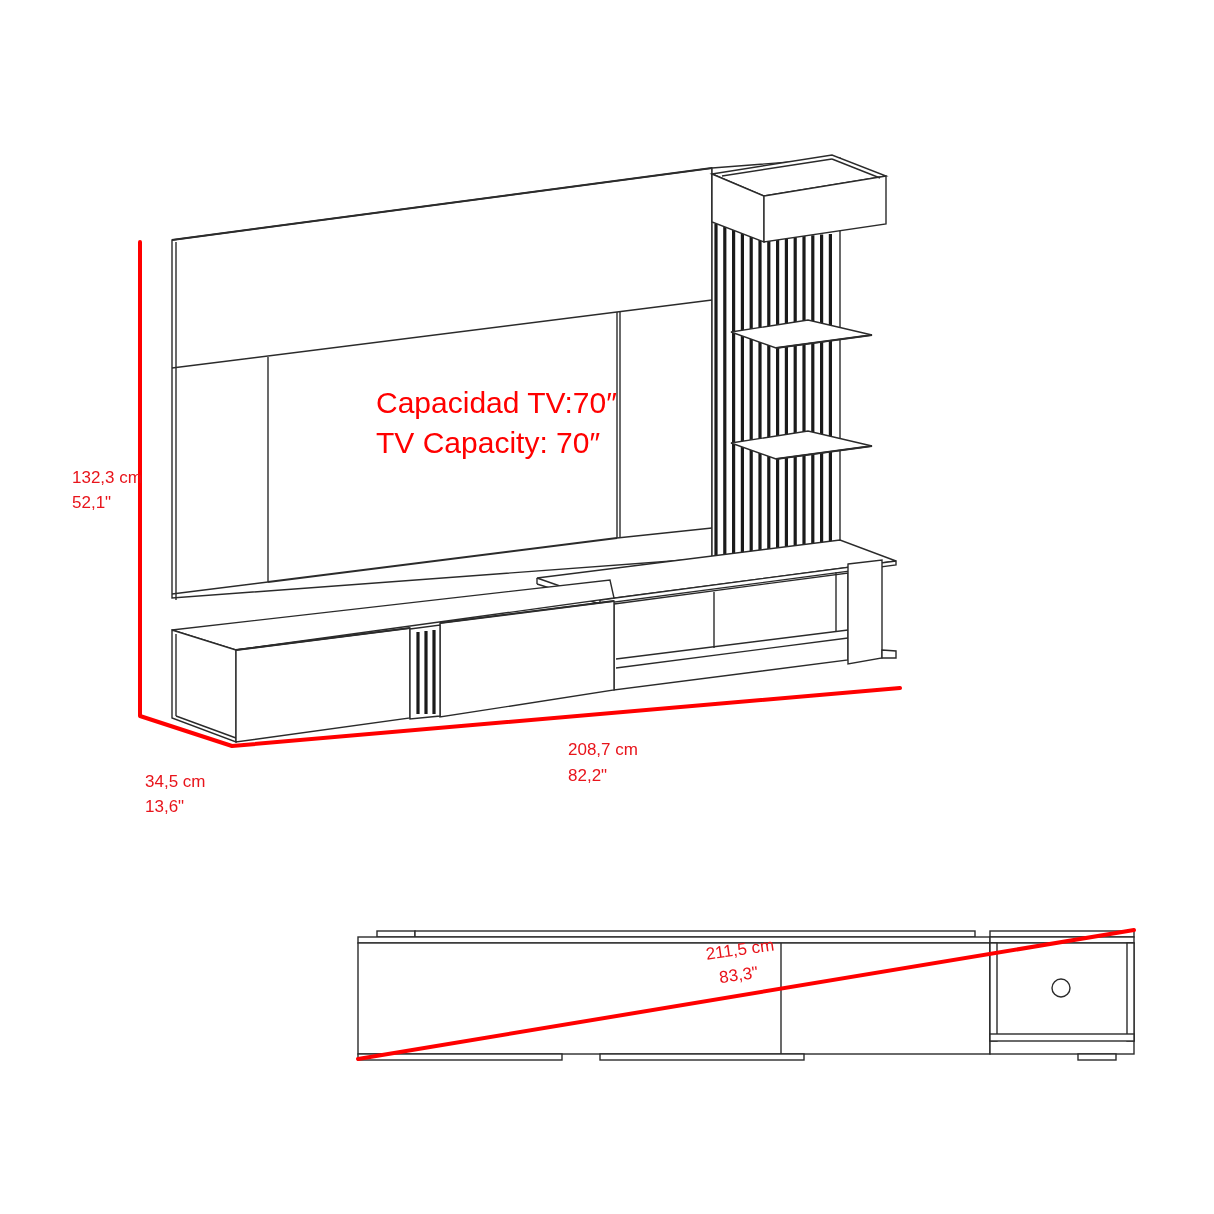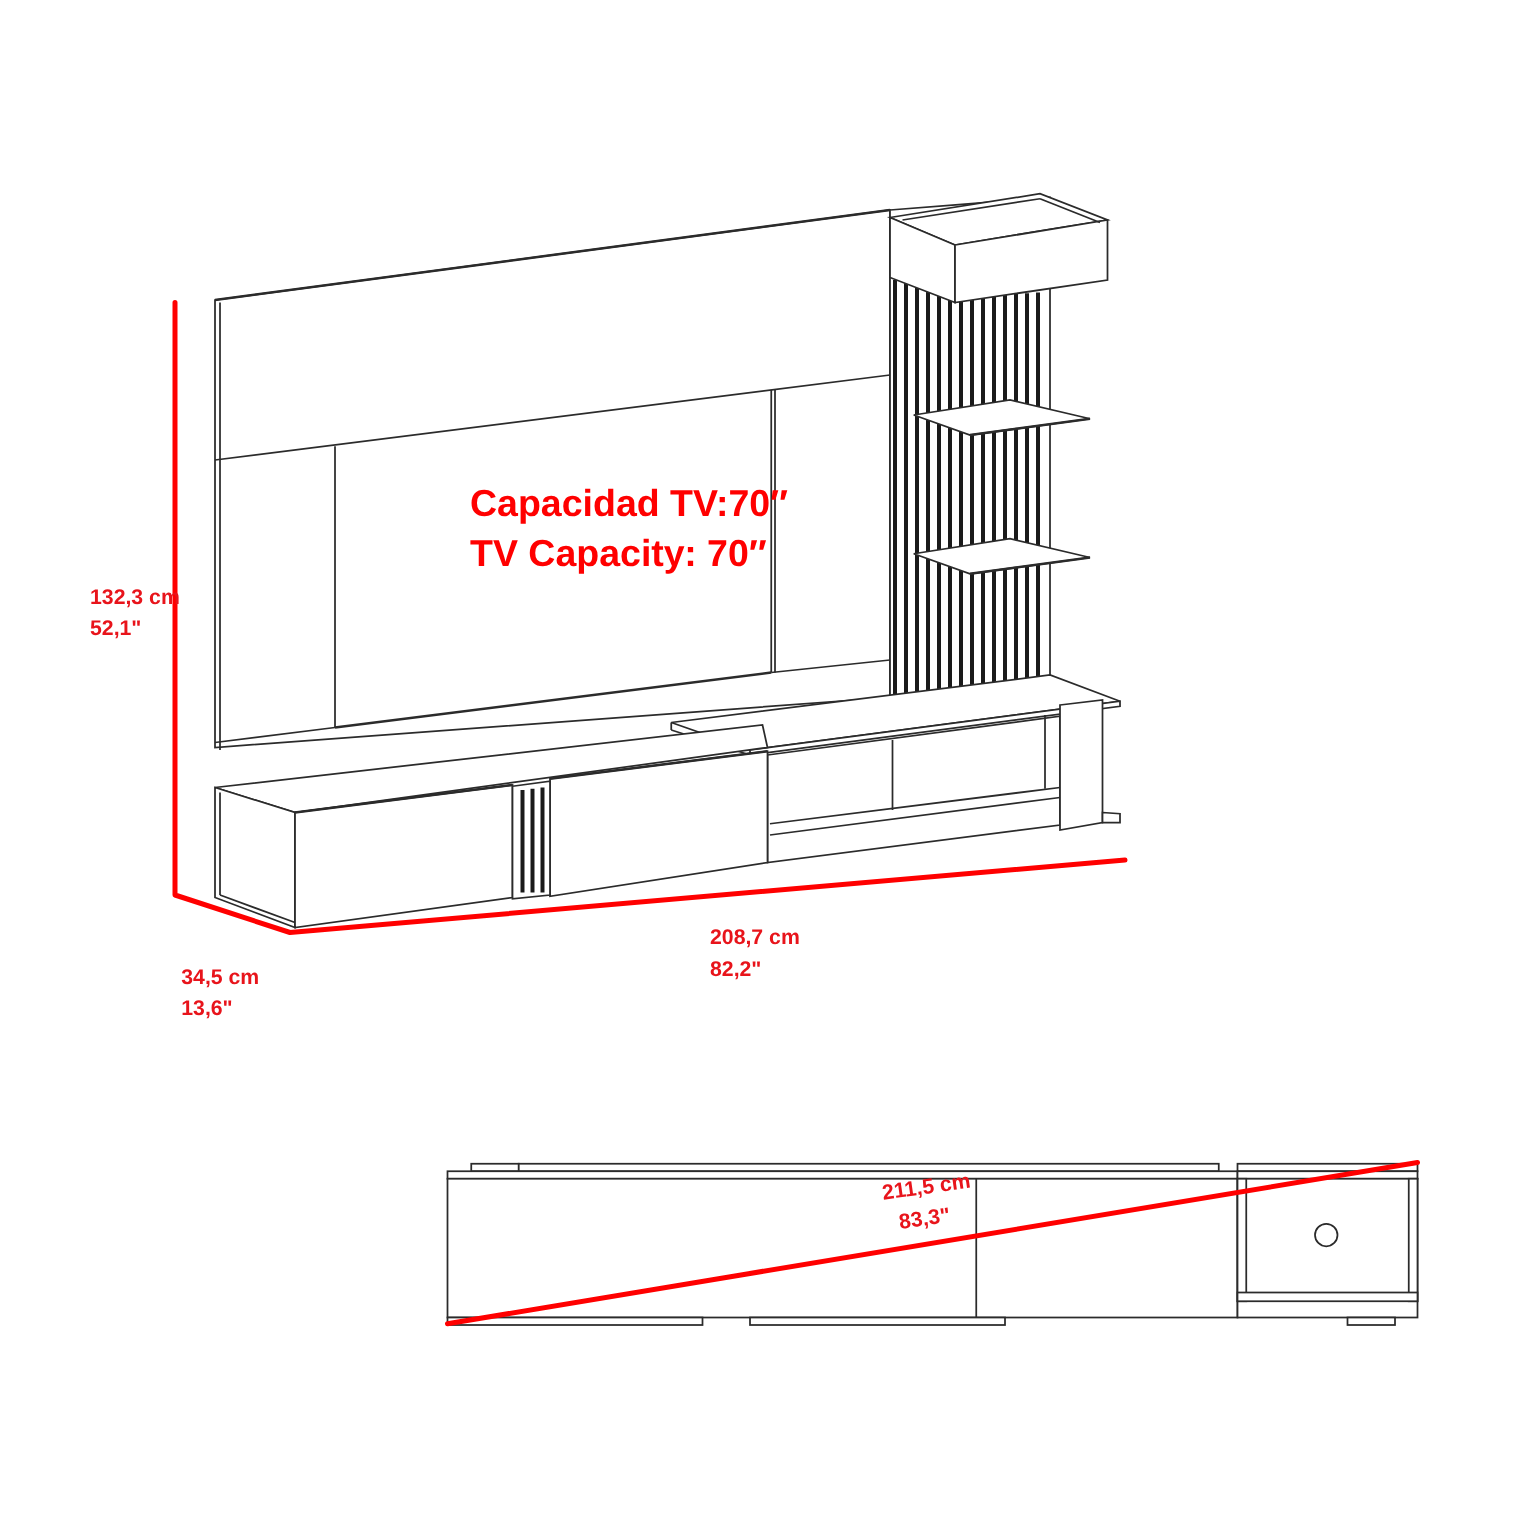--- a/index.html
+++ b/index.html
@@ -1,17 +1,17 @@
 <!DOCTYPE html>
 <html><head>
 <meta charset="utf-8">
 <style>
   html, body { margin: 0; padding: 0; background: #ffffff; }
   body { width: 1214px; height: 1214px; position: relative; overflow: hidden; }
-  #stage { position: absolute; left: 0; top: 0; width: 1106px; height: 1214px; font-weight: bold; }
+  #stage { position: absolute; left: 0; top: 0; width: 1106px; height: 1214px; }
   svg text { font-family: "Liberation Sans", sans-serif; }
   .ln { stroke: #2b2b2b; stroke-width: 1.4; fill: none; }
   .ln2 { stroke: #2b2b2b; stroke-width: 2; fill: none; }
   .fillw { fill: #ffffff; stroke: #2b2b2b; stroke-width: 1.4; }
   .dim { stroke: #ff0000; stroke-width: 4; fill: none; stroke-linecap: round; stroke-linejoin: round; }
   .lbl { fill: #e8141b; font-size: 17px; }
   .cap { fill: #ff0000; font-size: 30px; }
   .slat { stroke: #1a1a1a; stroke-width: 3.2; }
 </style>
 </head>

